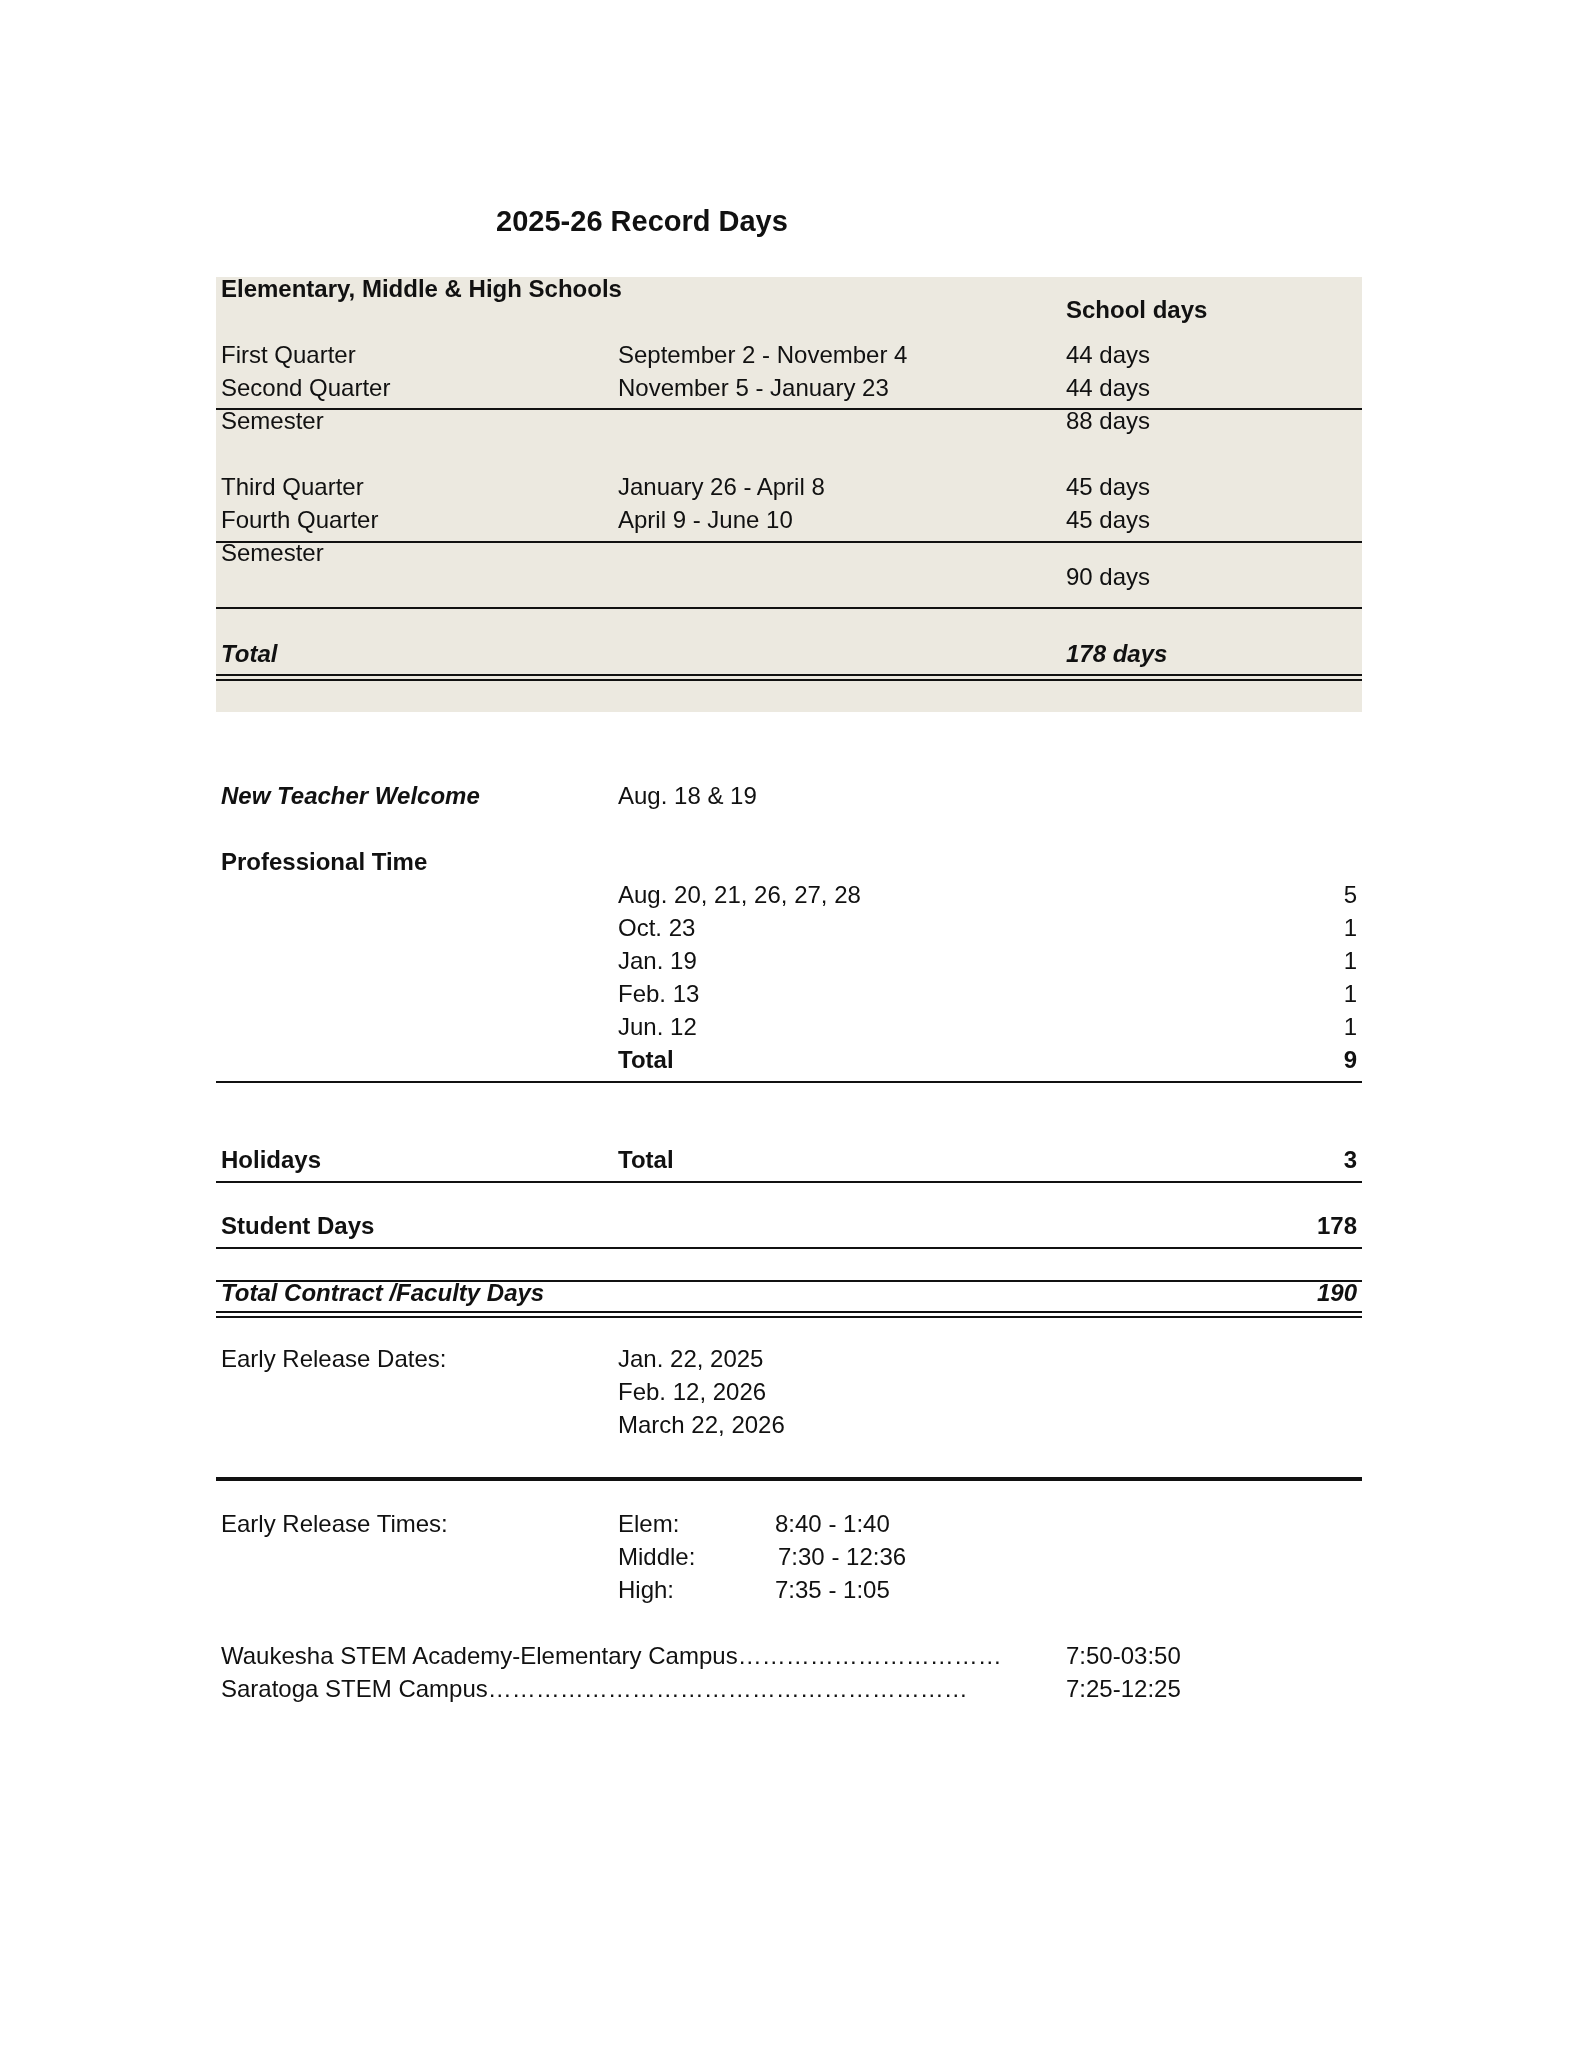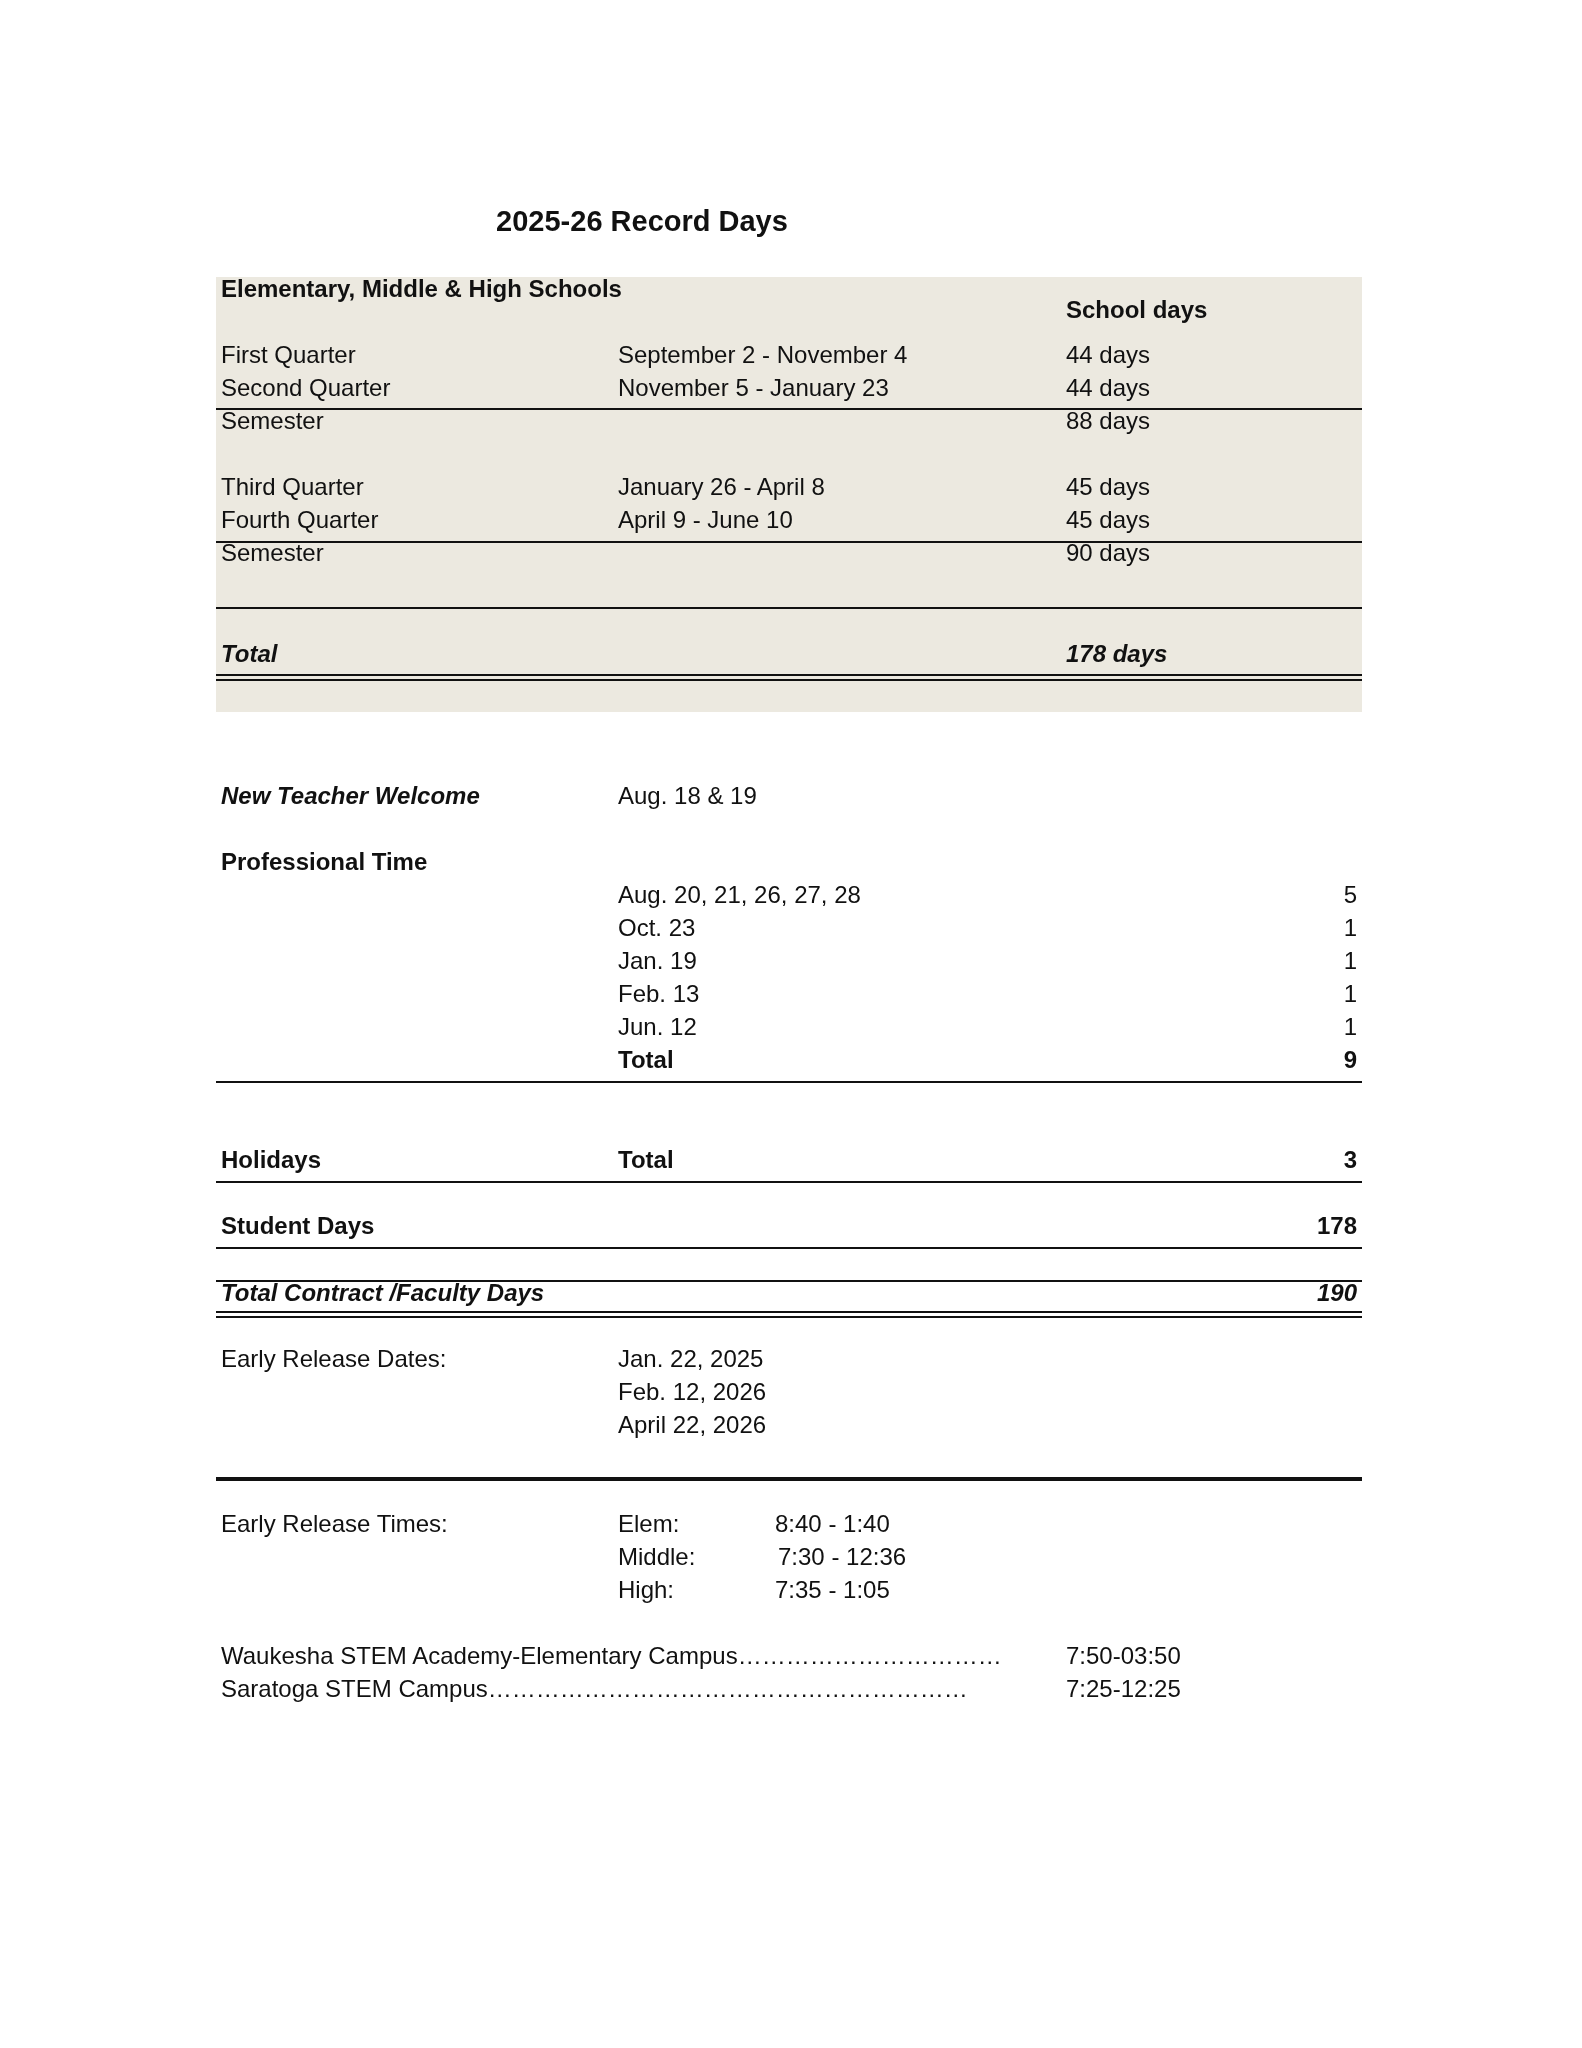--- a/index.html
+++ b/index.html
@@ -45,21 +45,21 @@
 <div class="t c1" style="top:473px">Third Quarter</div>
 <div class="t c2" style="top:473px">January 26 - April 8</div>
 <div class="t c3" style="top:473px">45 days</div>
 
 <div class="t c1" style="top:506px">Fourth Quarter</div>
 <div class="t c2" style="top:506px">April  9 - June 10</div>
 <div class="t c3" style="top:506px">45 days</div>
 
 <div class="hr" style="top:541px"></div>
 <div class="t c1" style="top:539px">Semester</div>
-<div class="t c3" style="top:539px">90 days</div>
+<div class="t c3" style="top:563px">90 days</div>
 
 <div class="hr" style="top:607px"></div>
 <div class="t b i c1" style="top:640px">Total</div>
 <div class="t b i c3" style="top:640px">178 days</div>
 <div class="dbl" style="top:674px"></div>
 
 <div class="t b i c1" style="top:782px">New Teacher Welcome</div>
 <div class="t c2" style="top:782px">Aug. 18 &amp; 19</div>
 
 <div class="t b c1" style="top:848px">Professional Time</div>
@@ -88,21 +88,21 @@
 <div class="hr" style="top:1247px"></div>
 
 <div class="hr" style="top:1280px"></div>
 <div class="t b i c1" style="top:1279px">Total Contract /Faculty Days</div>
 <div class="t b i num" style="top:1279px">190</div>
 <div class="dbl" style="top:1311px"></div>
 
 <div class="t c1" style="top:1345px">Early Release Dates:</div>
 <div class="t c2" style="top:1345px">Jan. 22, 2025</div>
 <div class="t c2" style="top:1378px">Feb. 12, 2026</div>
-<div class="t c2" style="top:1411px">April 22, 2026</div>
+<div class="t c2" style="top:1411px">March 22, 2026</div>
 <div class="hr thick" style="top:1477px"></div>
 
 <div class="t c1" style="top:1510px">Early Release Times:</div>
 <div class="t c2" style="top:1510px">Elem:</div>
 <div class="t sub" style="top:1510px">8:40 - 1:40</div>
 <div class="t c2" style="top:1543px">Middle:</div>
 <div class="t sub" style="top:1543px;left:730px">7:30 - 12:36</div>
 <div class="t c2" style="top:1576px">High:</div>
 <div class="t sub" style="top:1576px">7:35 - 1:05</div>
 

